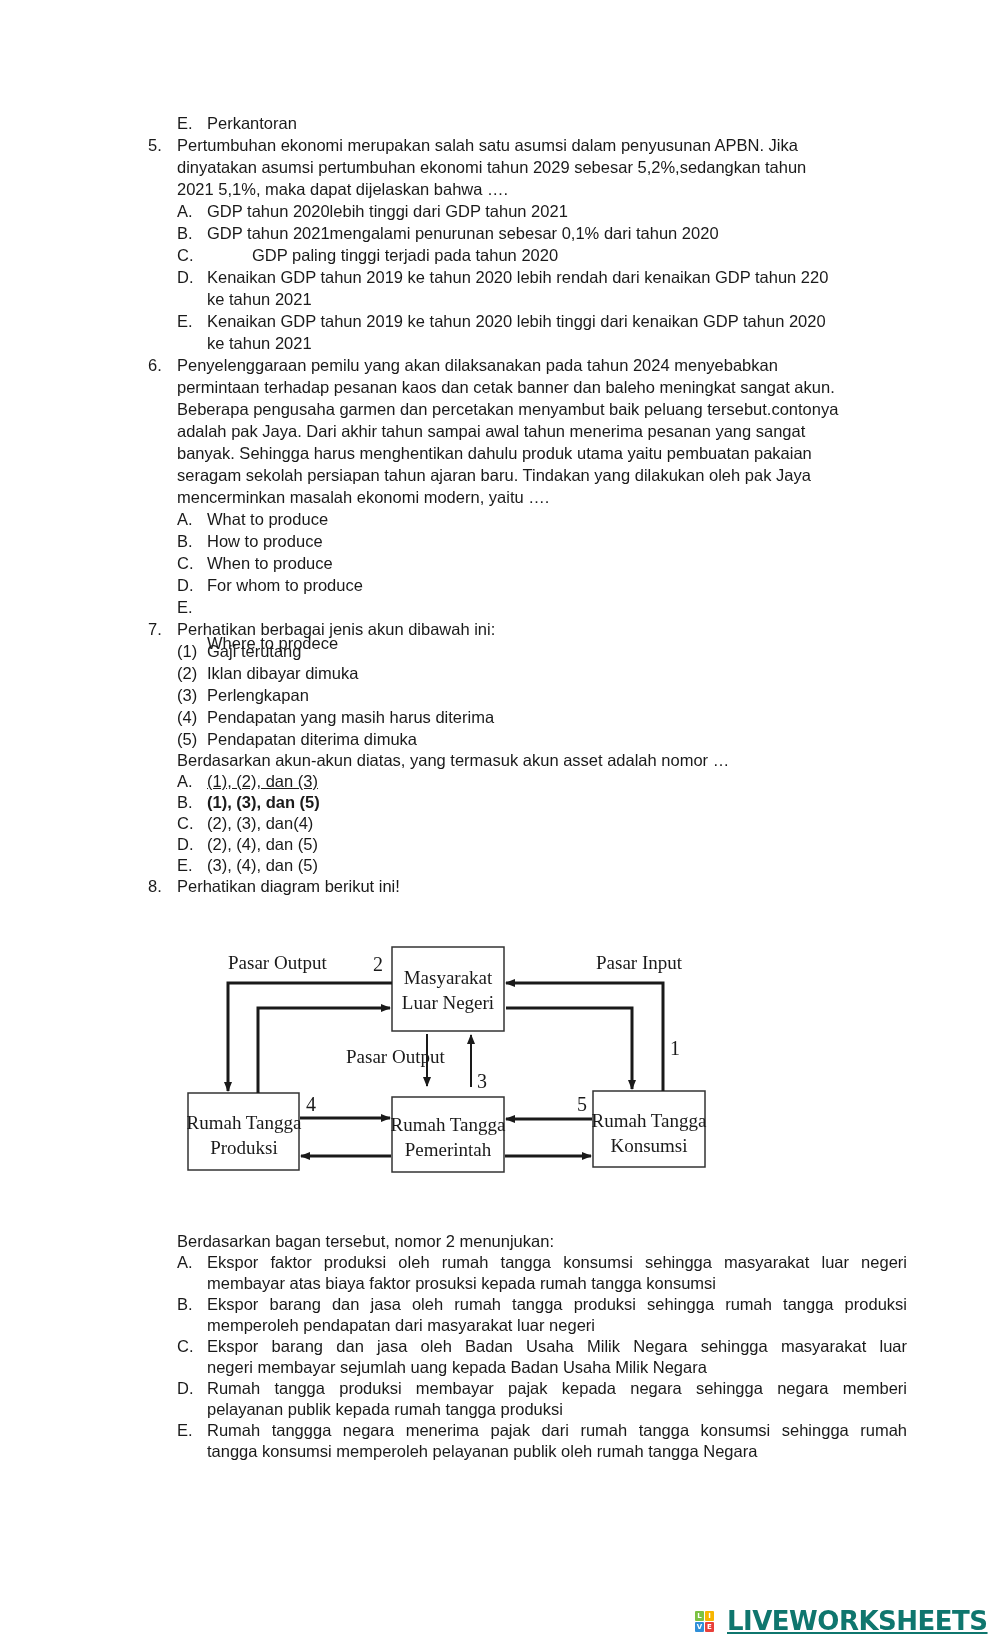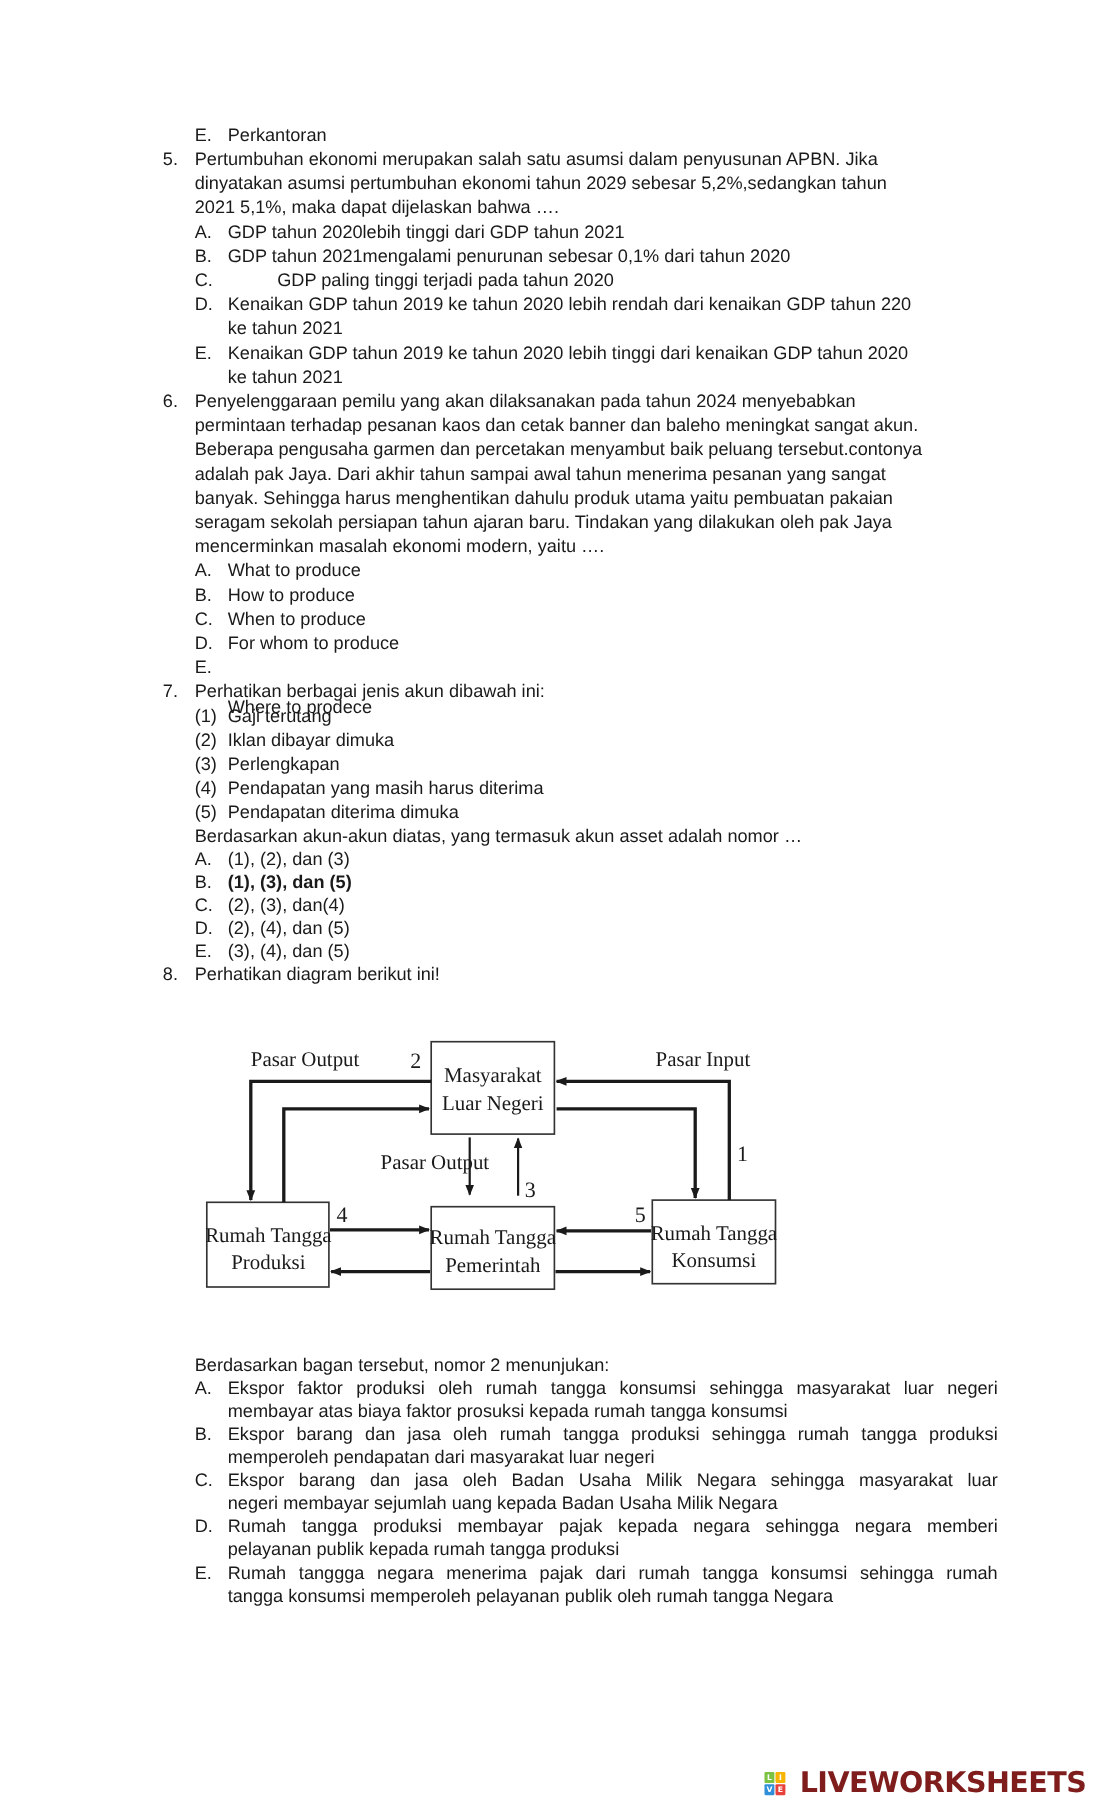--- a/index.html
+++ b/index.html
@@ -74,21 +74,21 @@
   <span class="line" style="left:177px;top:685px;">(3)</span>
   <span class="line" style="left:207px;top:685px;">Perlengkapan</span>
   <span class="line" style="left:177px;top:707px;">(4)</span>
   <span class="line" style="left:207px;top:707px;text-align:right;">Pendapatan yang masih harus diterima</span>
   <span class="line" style="left:177px;top:729px;">(5)</span>
   <span class="line" style="left:207px;top:729px;">Pendapatan diterima dimuka</span>
 
   <span class="line" style="left:177px;top:750px;">Berdasarkan akun-akun diatas, yang termasuk akun asset adalah nomor …</span>
 
   <span class="line" style="left:177px;top:771px;">A.</span>
-  <span class="line" style="left:207px;top:771px;">(1), (2), dan (3)</span>
+  <span class="line" style="left:207px;top:771px;text-decoration:underline;">(1), (2), dan (3)</span>
   <span class="line" style="left:177px;top:792px;">B.</span>
   <span class="line" style="left:207px;top:792px;font-weight:bold;">(1), (3), dan (5)</span>
   <span class="line" style="left:177px;top:813px;">C.</span>
   <span class="line" style="left:207px;top:813px;">(2), (3), dan(4)</span>
   <span class="line" style="left:177px;top:834px;">D.</span>
   <span class="line" style="left:207px;top:834px;">(2), (4), dan (5)</span>
   <span class="line" style="left:177px;top:855px;">E.</span>
   <span class="line" style="left:207px;top:855px;">(3), (4), dan (5)</span>
 </div>
 
@@ -180,14 +180,14 @@
 
 <div class="logo">
   <div class="logo-tiles">
     <span class="tile" style="background: rgb(124, 194, 66);">L</span>
     <span class="tile" style="background: rgb(247, 181, 0);">I</span>
     <span class="tile" style="background: rgb(255, 255, 255);"></span>
     <span class="tile" style="background: rgb(47, 143, 216);">V</span>
     <span class="tile" style="background: rgb(232, 64, 58);">E</span>
     <span class="tile" style="background: rgb(255, 255, 255);"></span>
   </div>
-  <span class="logo-text" style="color: #7f1d1d;">LIVEWORKSHEETS</span>
+  <span class="logo-text" style="color: #0f766e; text-decoration: underline;">LIVEWORKSHEETS</span>
 </div>
 
 </body></html>

